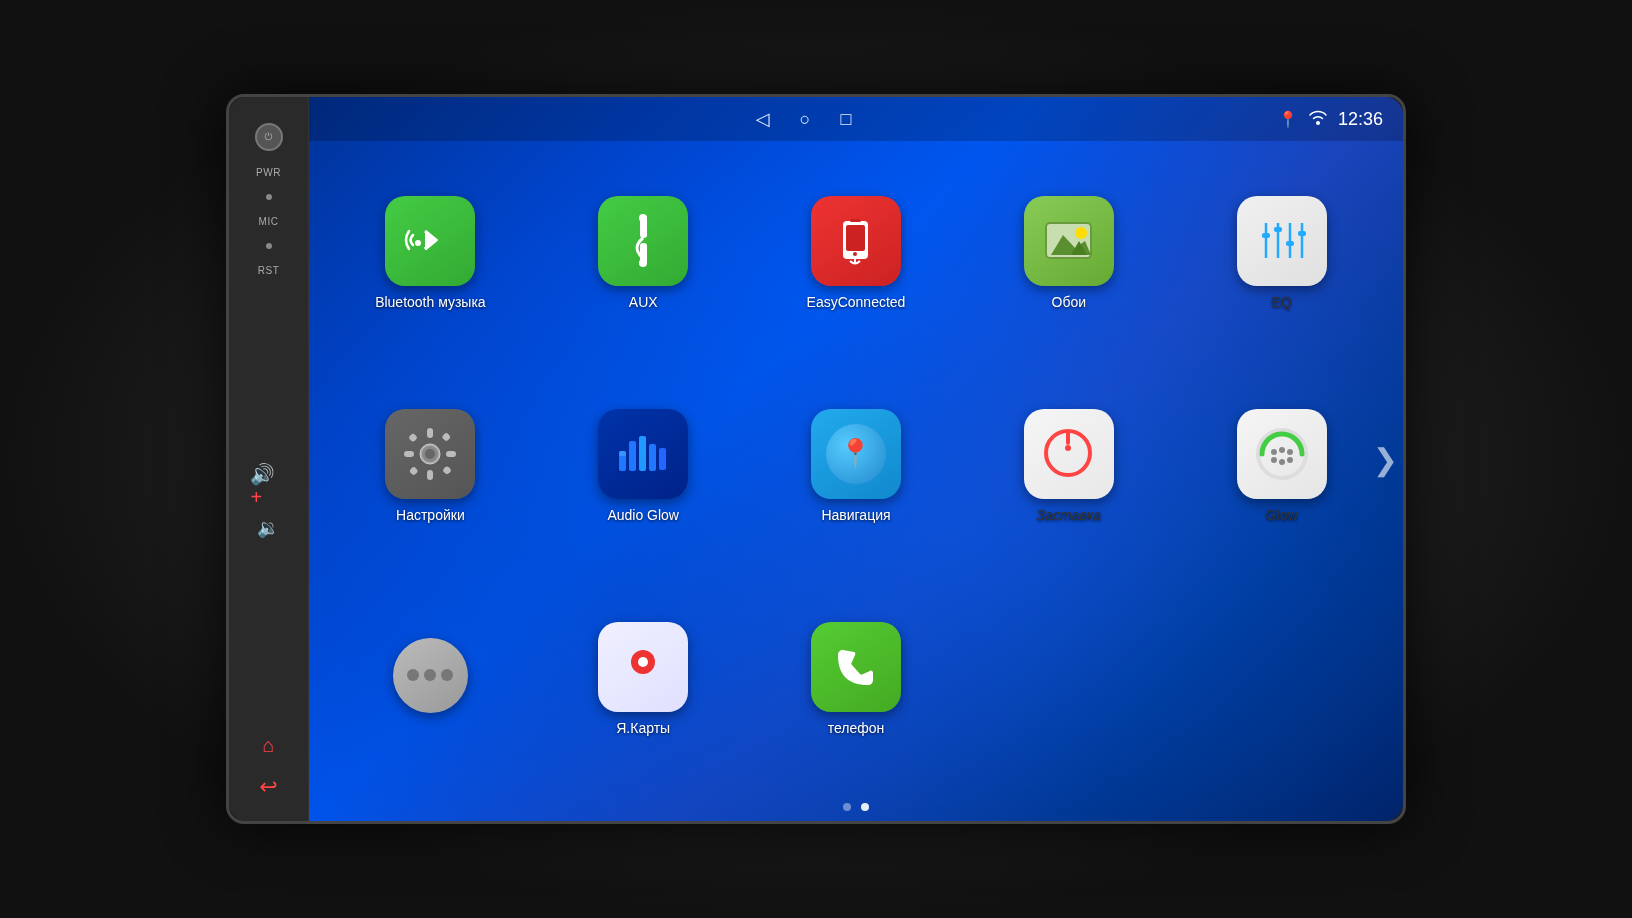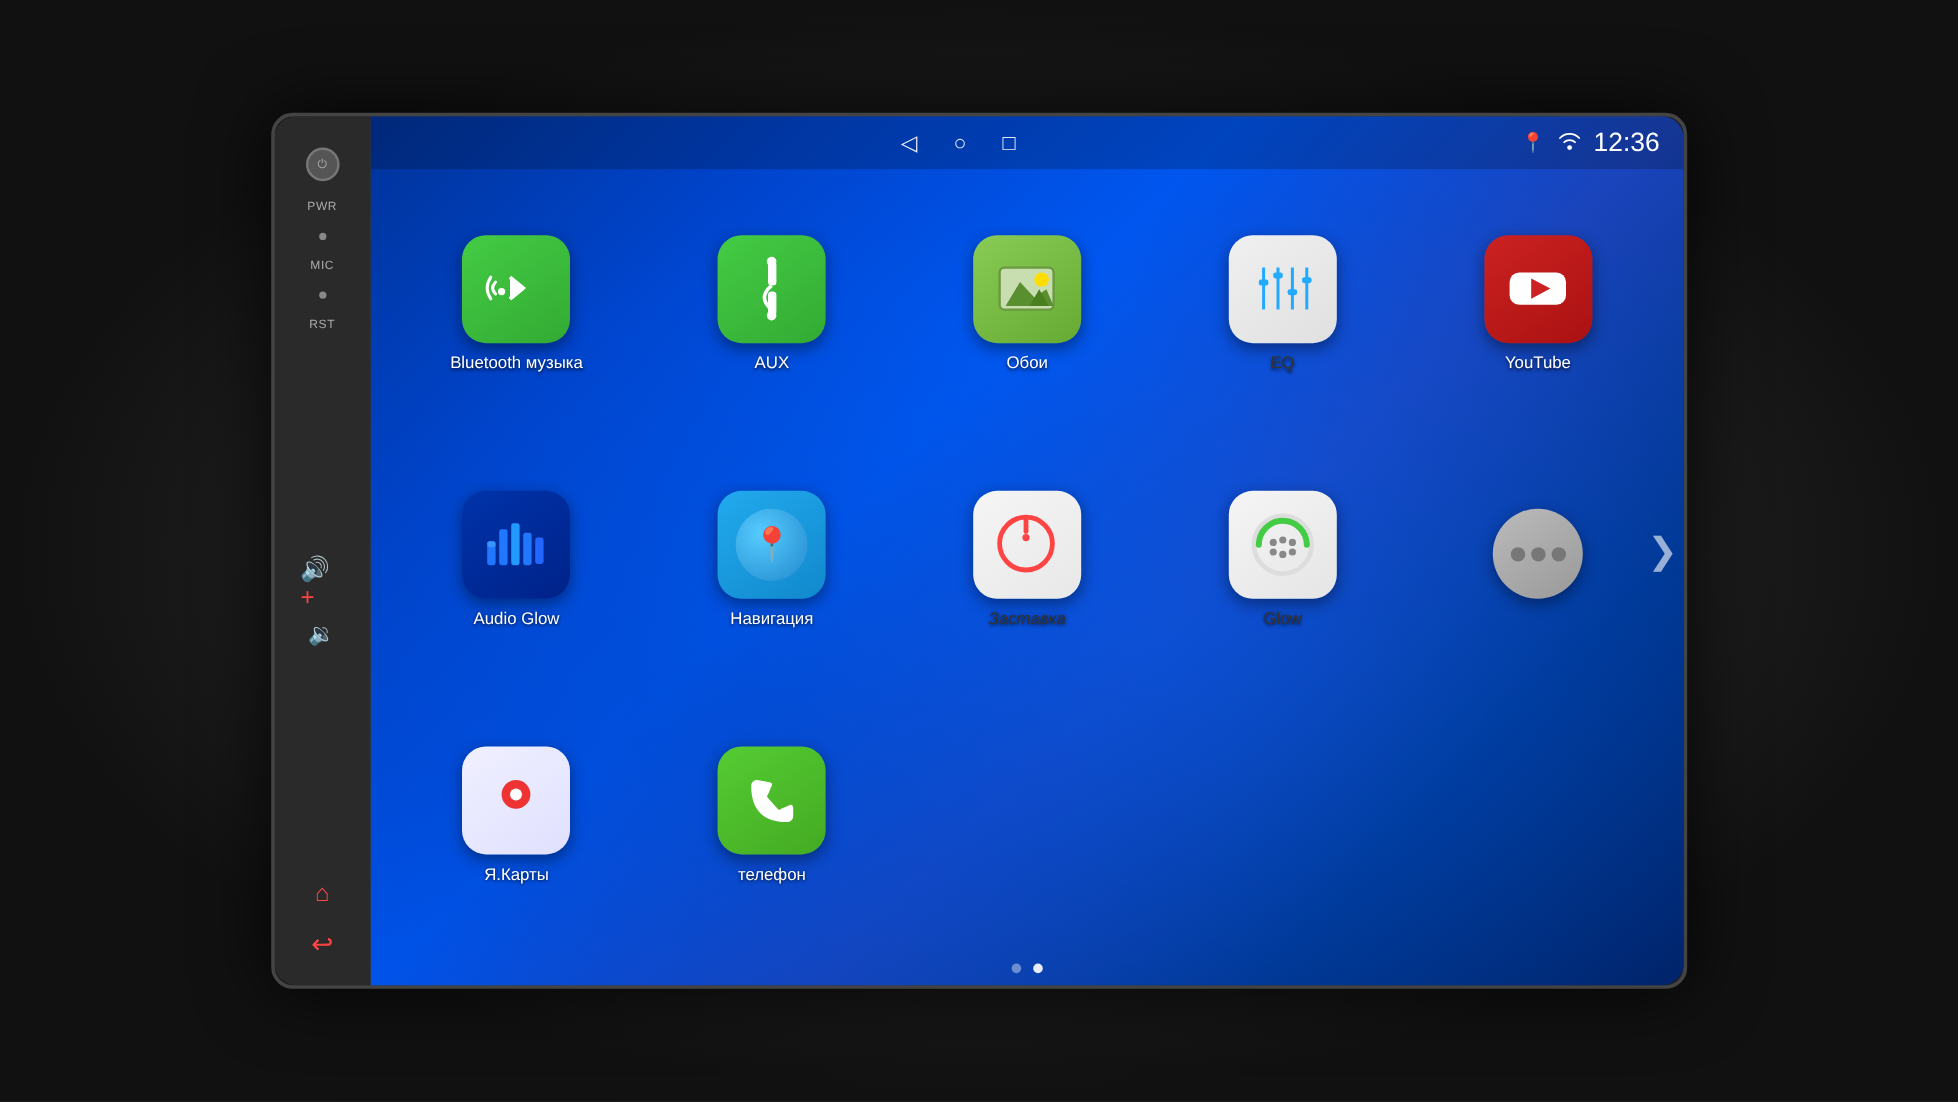--- a/index.html
+++ b/index.html
@@ -171,21 +171,21 @@
       margin-left: auto;
     }
 
     .status-icon {
       color: #fff;
       font-size: 16px;
     }
 
     .time-display {
       color: #fff;
-      font-size: 22px;
+      font-size: 18px;
       font-weight: 500;
     }
 
     
     .app-grid {
       position: relative;
       z-index: 10;
       display: grid;
       grid-template-columns: repeat(5, 1fr);
       grid-template-rows: repeat(3, auto);
@@ -387,20 +387,33 @@
               <rect x="24" y="5" width="7" height="20" rx="3" fill="white"></rect>
               <rect x="24" y="30" width="7" height="20" rx="3" fill="white"></rect>
               <path d="M27 25 Q15 35 27 45" stroke="white" stroke-width="3" fill="none"></path>
               <circle cx="27" cy="5" r="4" fill="white"></circle>
               <circle cx="27" cy="50" r="4" fill="white"></circle>
             </svg>
           </div>
           <span class="app-label">AUX</span>
         </div>
 
+        <div class="app-item">
+          <div class="app-icon icon-easyconnected">
+            <svg width="55" height="55" viewBox="0 0 55 55" fill="white">
+              <rect x="15" y="8" width="25" height="38" rx="4" fill="white"></rect>
+              <rect x="18" y="12" width="19" height="26" rx="2" fill="#cc2222"></rect>
+              <circle cx="27" cy="41" r="2" fill="#cc2222"></circle>
+              <rect x="22" y="6" width="11" height="3" rx="1.5" fill="#cc2222"></rect>
+              <line x1="27" y1="46" x2="27" y2="50" stroke="white" stroke-width="2"></line>
+              <path d="M22 48 Q27 53 32 48" stroke="white" stroke-width="2" fill="none"></path>
+            </svg>
+          </div>
+          <span class="app-label">EasyConnected</span>
+        </div>
 
         <div class="app-item">
           <div class="app-icon icon-wallpaper">
             <svg width="55" height="55" viewBox="0 0 55 55">
               <rect x="5" y="10" width="45" height="35" rx="4" fill="#c8ddb0" stroke="#6a9940" stroke-width="2"></rect>
               <circle cx="40" cy="20" r="6" fill="#ffdd00"></circle>
               <polygon points="10,42 22,22 34,35 44,28 50,42" fill="#5a8f30"></polygon>
               <polygon points="30,42 38,28 46,42" fill="#4a7f20"></polygon>
             </svg>
           </div>
@@ -418,30 +431,41 @@
               <rect x="20" y="14" width="8" height="5" rx="2" fill="#22aaff"></rect>
               <line x1="36" y1="10" x2="36" y2="45" stroke="#22aaff" stroke-width="2.5"></line>
               <rect x="32" y="28" width="8" height="5" rx="2" fill="#22aaff"></rect>
               <line x1="48" y1="10" x2="48" y2="45" stroke="#22aaff" stroke-width="2.5"></line>
               <rect x="44" y="18" width="8" height="5" rx="2" fill="#22aaff"></rect>
             </svg>
           </div>
           <span class="app-label" style="color:#333;">EQ</span>
         </div>
 
-
-        <div class="app-item">
-          <div class="app-icon icon-youtube">
-            <svg width="55" height="55" viewBox="0 0 55 55">
-              <rect x="4" y="14" width="47" height="27" rx="8" fill="white"></rect>
-              <polygon points="22,19 22,36 38,27.5" fill="#cc2222"></polygon>
-            </svg>
-          </div>
-          <span class="app-label">YouTube</span>
-        </div>
+        <div class="app-item">
+          <div class="app-icon icon-settings">
+            <svg width="60" height="60" viewBox="0 0 60 60">
+              <circle cx="30" cy="30" r="10" fill="#aaa" stroke="#ccc" stroke-width="1"></circle>
+              <g fill="#bbb">
+                <rect x="27" y="4" width="6" height="10" rx="3"></rect>
+                <rect x="27" y="46" width="6" height="10" rx="3"></rect>
+                <rect x="4" y="27" width="10" height="6" rx="3"></rect>
+                <rect x="46" y="27" width="10" height="6" rx="3"></rect>
+                <rect x="10" y="10" width="7" height="7" rx="3" transform="rotate(45 13 13)"></rect>
+                <rect x="43" y="10" width="7" height="7" rx="3" transform="rotate(45 47 13)"></rect>
+                <rect x="10" y="43" width="7" height="7" rx="3" transform="rotate(45 13 47)"></rect>
+                <rect x="43" y="43" width="7" height="7" rx="3" transform="rotate(45 47 47)"></rect>
+              </g>
+              <circle cx="30" cy="30" r="8" fill="#888"></circle>
+              <circle cx="30" cy="30" r="5" fill="#666"></circle>
+            </svg>
+          </div>
+          <span class="app-label">Настройки</span>
+        </div>
+
 
         <div class="app-item">
           <div class="app-icon icon-audioglow">
             <svg width="55" height="55" viewBox="0 0 55 55">
               <rect x="3" y="25" width="7" height="20" rx="2" fill="#2277ff"></rect>
               <rect x="13" y="15" width="7" height="30" rx="2" fill="#2277ff"></rect>
               <rect x="23" y="10" width="7" height="35" rx="2" fill="#2299ff"></rect>
               <rect x="33" y="18" width="7" height="27" rx="2" fill="#2277ff"></rect>
               <rect x="43" y="22" width="7" height="22" rx="2" fill="#2266ff"></rect>
               <rect x="3" y="25" width="7" height="5" rx="2" fill="#44aaff" opacity="0.6"></rect>

